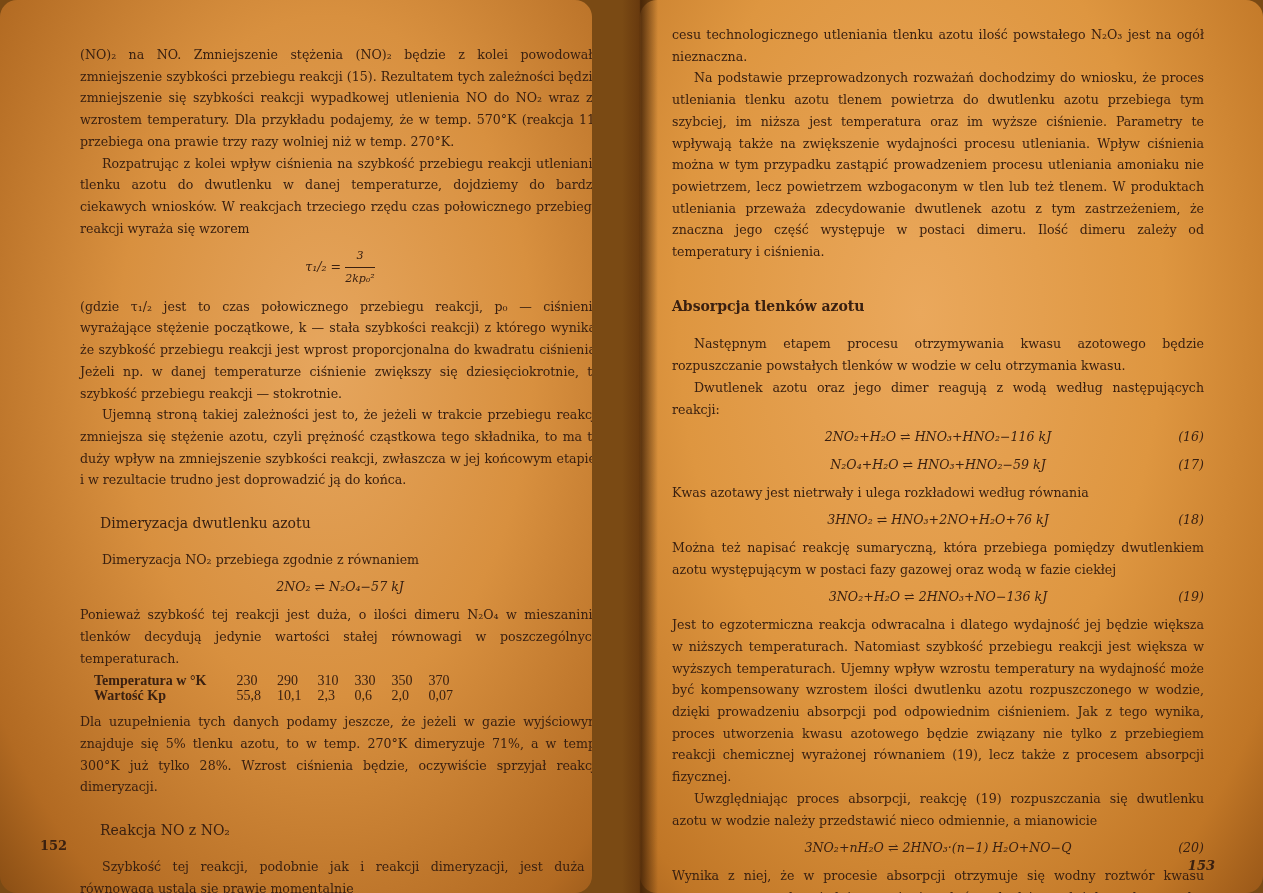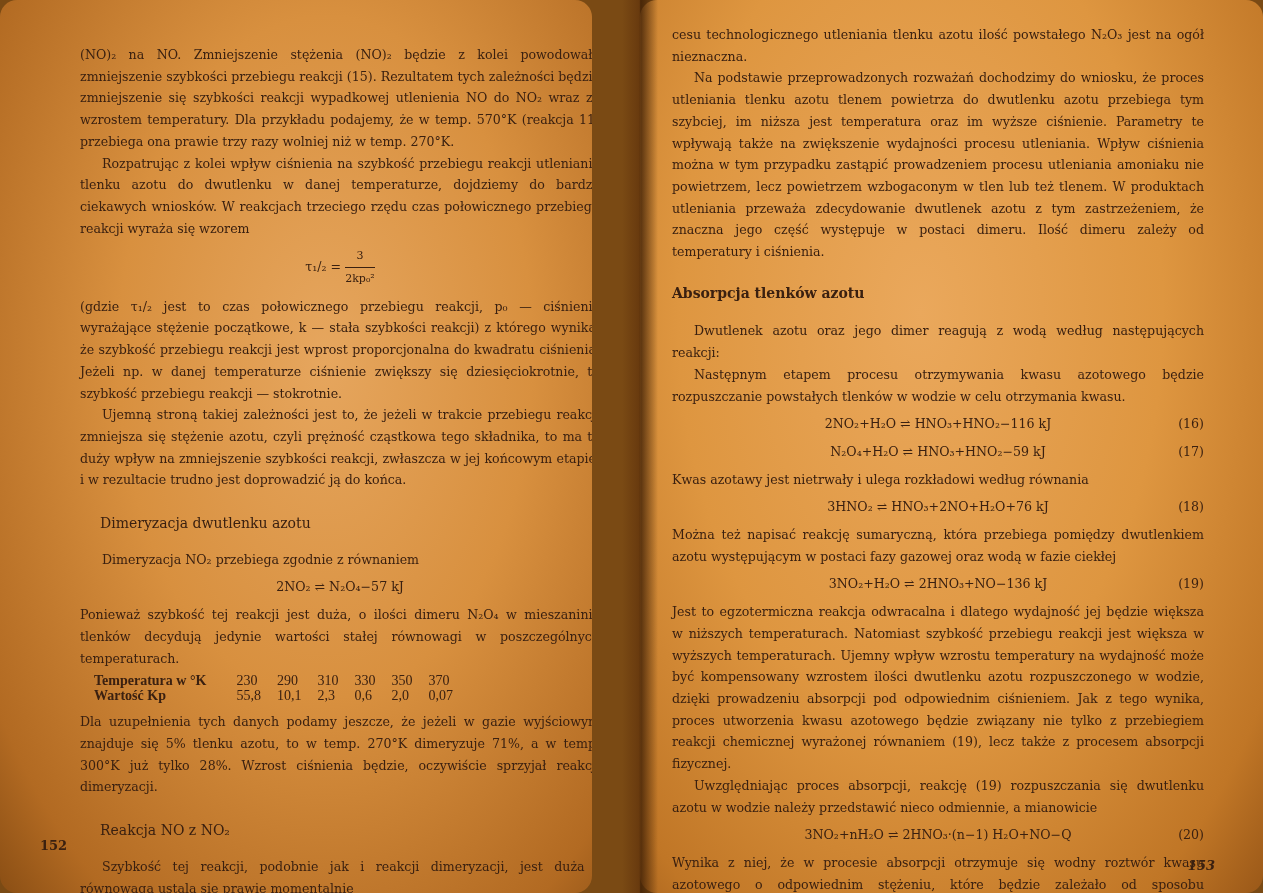--- a/index.html
+++ b/index.html
@@ -21,24 +21,24 @@
   }
   .gutter {
     position:absolute; left:622px; top:0; width:36px; height:893px;
     background: linear-gradient(to right, rgba(90,45,10,0) 0%, rgba(90,45,10,.55) 48%, rgba(60,30,5,.8) 52%, rgba(90,45,10,0) 100%);
   }
   .col { position:absolute; font-size:12.6px; line-height:21.7px; text-align:justify; }
   .page-left .col { left:80px; width:520px; top:44px; }
   .page-right .col { left:32px; width:532px; top:24px; }
   p { margin:0; }
   .ind { text-indent:22px; }
-  .eq { text-align:center; margin:6px 0; position:relative; }
+  .eq { text-align:center; margin:6px 0; position:relative;font-style:italic; }
   .eq .num { position:absolute; right:0; top:0; }
   .h-small { font-weight:normal; font-size:14px; margin:22px 0 14px 20px; }
-  .h-big { font-weight:bold; font-size:14px; margin:20px 0 16px 0; }
+  .h-big { font-weight:bold; font-size:14px; margin:33px 0 16px 0; }
   .frac { display:inline-block; vertical-align:middle; text-align:center; font-size:11px; }
   .frac .top { display:block; border-bottom:1px solid #3a2010; padding:0 2px; }
   .frac .bot { display:block; }
   table.kp { font-size:14px; border-collapse:collapse; margin:4px 0 8px 14px;font-family:Liberation Serif, serif; }
   table.kp td { padding:0 16px 0 0; line-height:15px; }
   table.kp td.lbl { font-weight:bold; padding-right:30px; }
   .pagenum { position:absolute; font-weight:bold; font-size:13px;text-align:center; }
   .page-left .pagenum { left:40px; bottom:40px; }
   .page-right .pagenum { right:48px; bottom:20px;font-style:italic; }
 </style>
@@ -97,22 +97,22 @@
     </div>
     <div class="pagenum">152</div>
   </div>
 
   <div class="page page-right">
     <div class="col">
       <p>cesu technologicznego utleniania tlenku azotu ilość powstałego N₂O₃ jest na ogół nieznaczna.</p>
       <p class="ind">Na podstawie przeprowadzonych rozważań dochodzimy do wniosku, że proces utleniania tlenku azotu tlenem powietrza do dwutlenku azotu przebiega tym szybciej, im niższa jest temperatura oraz im wyższe ciśnienie. Parametry te wpływają także na zwiększenie wydajności procesu utleniania. Wpływ ciśnienia można w tym przypadku zastąpić prowadzeniem procesu utleniania amoniaku nie powietrzem, lecz powietrzem wzbogaconym w tlen lub też tlenem. W produktach utleniania przeważa zdecydowanie dwutlenek azotu z tym zastrzeżeniem, że znaczna jego część występuje w postaci dimeru. Ilość dimeru zależy od temperatury i ciśnienia.</p>
 
       <div class="h-big">Absorpcja tlenków azotu</div>
+      <p class="ind">Następnym etapem procesu otrzymywania kwasu azotowego będzie rozpuszczanie powstałych tlenków w wodzie w celu otrzymania kwasu.</p>
       <p class="ind">Dwutlenek azotu oraz jego dimer reagują z wodą według następujących reakcji:</p>
-      <p class="ind">Następnym etapem procesu otrzymywania kwasu azotowego będzie rozpuszczanie powstałych tlenków w wodzie w celu otrzymania kwasu.</p>
       <div class="eq">
         <span>2NO₂+H₂O ⇌ HNO₃+HNO₂−116 kJ</span>
         <span class="num">(16)</span>
       </div>
       <div class="eq">
         <span>N₂O₄+H₂O ⇌ HNO₃+HNO₂−59 kJ</span>
         <span class="num">(17)</span>
       </div>
       <p>Kwas azotawy jest nietrwały i ulega rozkładowi według równania</p>
       <div class="eq">

